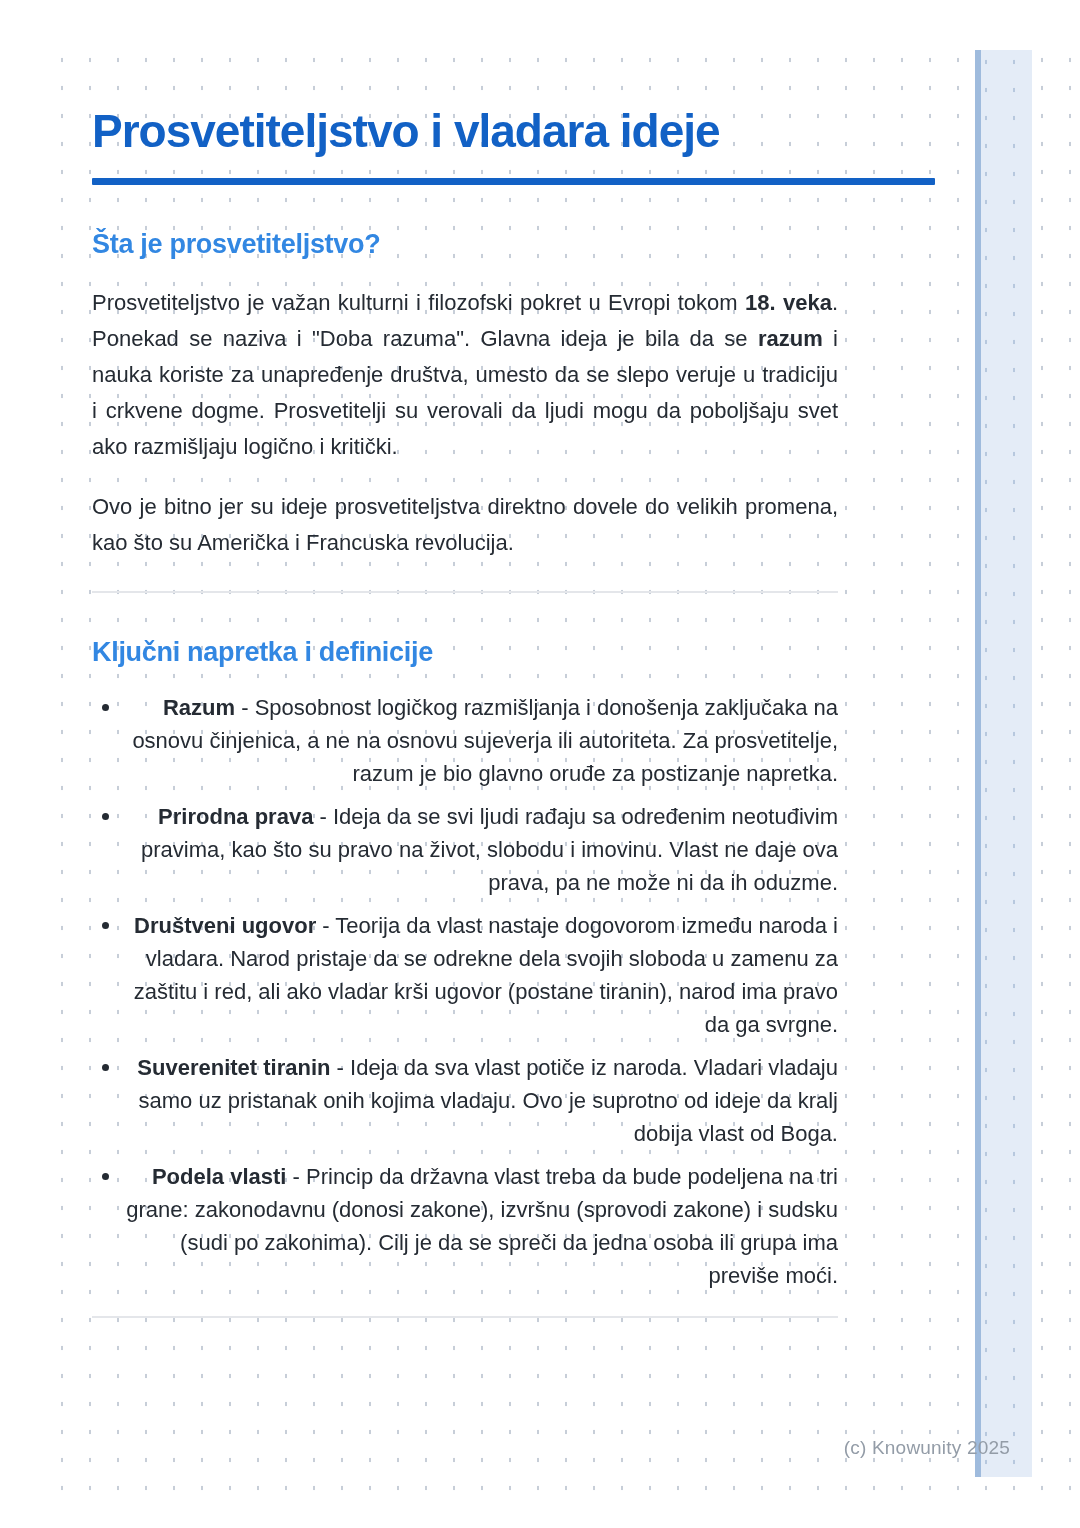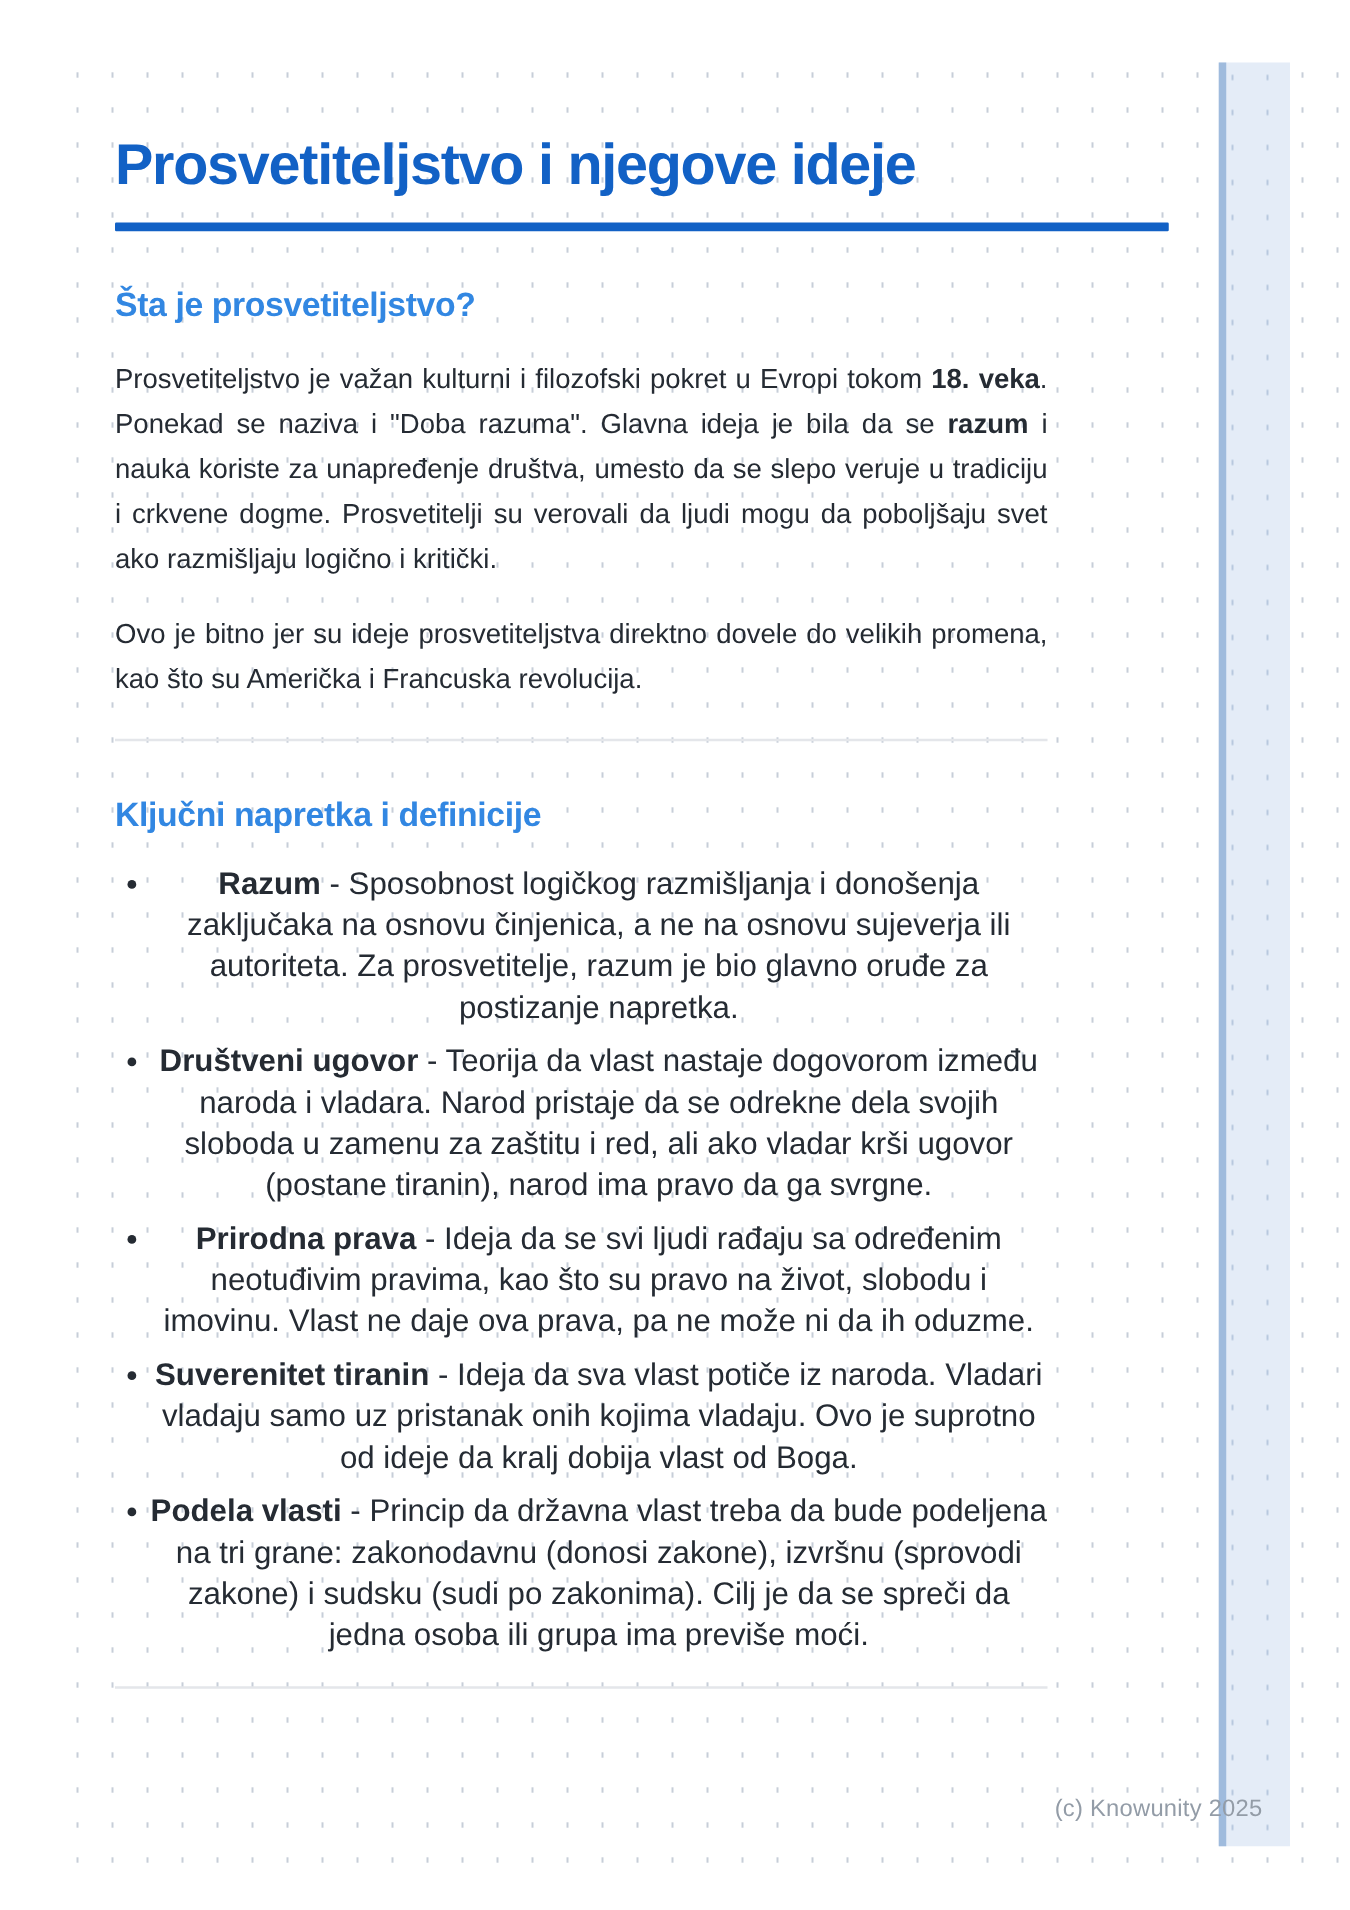--- a/index.html
+++ b/index.html
@@ -93,24 +93,24 @@
   hr.divider-bottom{margin-top:24px;}
   ul.terms-list{
     list-style:none;
     margin:22px 0 0 0;
     padding:0;
   }
   ul.terms-list li{
     position:relative;
     padding-left:28px;
     margin:0 0 10px 0;
-    font-size:25px;
+    font-size:22px;
     line-height:33px;
     color:var(--body-text);
-    text-align:center;
+    text-align:right;
   }
   ul.terms-list li .bullet-marker{
     position:absolute;
     left:10px; top:13px;
     width:7px; height:7px;
     border-radius:50%;
     background:var(--body-text);
   }
   .footer-credit{
     position:absolute;
@@ -125,39 +125,39 @@
 </head>
 <body>
 
 <div class="page">
 
   <div class="dot-grid"></div>
   <div class="side-stripe"></div>
 
   <main class="content">
 
-    <h1 class="doc-title">Prosvetiteljstvo i njegove ideje</h1>
+    <h1 class="doc-title">Prosvetiteljstvo i vladara ideje</h1>
     <div class="title-rule"></div>
 
     <section>
       <h2 class="section-heading">Šta je prosvetiteljstvo?</h2>
       <div class="paragraphs" id="intro-paragraphs">
           <p><span>Prosvetiteljstvo je važan kulturni i filozofski pokret u Evropi tokom </span><strong>18. veka</strong><span>. Ponekad se naziva i "Doba razuma". Glavna ideja je bila da se </span><strong>razum</strong><span> i nauka koriste za unapređenje društva, umesto da se slepo veruje u tradiciju i crkvene dogme. Prosvetitelji su verovali da ljudi mogu da poboljšaju svet ako razmišljaju logično i kritički.</span></p>
           <p><span>Ovo je bitno jer su ideje prosvetiteljstva direktno dovele do velikih promena, kao što su Američka i Francuska revolucija.</span></p>
         </div>
     </section>
 
     <hr class="divider">
 
     <section>
       <h2 class="section-heading">Ključni napretka i definicije</h2>
       <ul class="terms-list" id="terms-list">
           <li><span class="bullet-marker"></span><strong>Razum</strong><span> - Sposobnost logičkog razmišljanja i donošenja zaključaka na osnovu činjenica, a ne na osnovu sujeverja ili autoriteta. Za prosvetitelje, razum je bio glavno oruđe za postizanje napretka.</span></li>
+          <li><span class="bullet-marker"></span><strong>Prirodna prava</strong><span> - Ideja da se svi ljudi rađaju sa određenim neotuđivim pravima, kao što su pravo na život, slobodu i imovinu. Vlast ne daje ova prava, pa ne može ni da ih oduzme.</span></li>
           <li><span class="bullet-marker"></span><strong>Društveni ugovor</strong><span> - Teorija da vlast nastaje dogovorom između naroda i vladara. Narod pristaje da se odrekne dela svojih sloboda u zamenu za zaštitu i red, ali ako vladar krši ugovor (postane tiranin), narod ima pravo da ga svrgne.</span></li>
-          <li><span class="bullet-marker"></span><strong>Prirodna prava</strong><span> - Ideja da se svi ljudi rađaju sa određenim neotuđivim pravima, kao što su pravo na život, slobodu i imovinu. Vlast ne daje ova prava, pa ne može ni da ih oduzme.</span></li>
           <li><span class="bullet-marker"></span><strong>Suverenitet tiranin</strong><span> - Ideja da sva vlast potiče iz naroda. Vladari vladaju samo uz pristanak onih kojima vladaju. Ovo je suprotno od ideje da kralj dobija vlast od Boga.</span></li>
           <li><span class="bullet-marker"></span><strong>Podela vlasti</strong><span> - Princip da državna vlast treba da bude podeljena na tri grane: zakonodavnu (donosi zakone), izvršnu (sprovodi zakone) i sudsku (sudi po zakonima). Cilj je da se spreči da jedna osoba ili grupa ima previše moći.</span></li>
         </ul>
     </section>
 
     <hr class="divider divider-bottom">
 
   </main>
 
   <div class="footer-credit">(c) Knowunity 2025</div>

